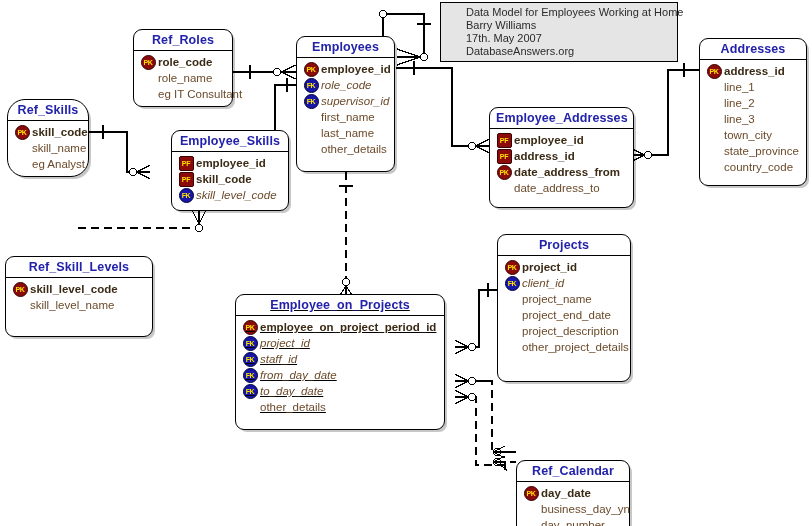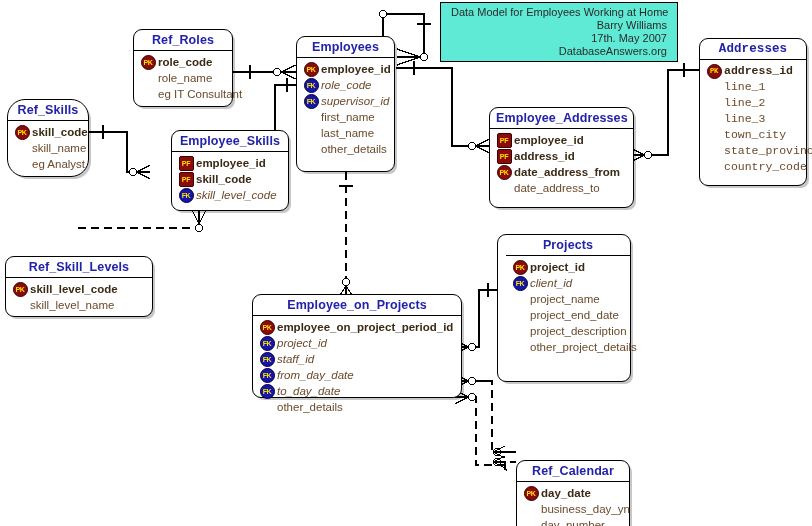--- a/index.html
+++ b/index.html
@@ -10,23 +10,23 @@
     overflow:hidden;
     position:relative;
   }
   #canvas{position:absolute;left:0;top:0;width:812px;height:526px;}
   #svg-layer{position:absolute;left:0;top:0;width:812px;height:526px;pointer-events:none;}
 
   
   .title-box{
     position:absolute;
     border:1px solid #000;
-    background:#5eead4;
-    text-align:right;
-    padding:3px 10px 4px 10px;
+    background:#e5e5e5;
+    text-align:left;
+    padding:3px 10px 4px 25px;
     box-sizing:border-box;
   }
   .title-box div{
     font-size:11px;color:#2b2b2b;line-height:13px;white-space:nowrap;
   }
 
   
   .entity{
     position:absolute;
     background:#ffffff;
@@ -229,21 +229,21 @@
           <span class="badge-slot"></span>
           <span class="aname">last_name</span>
         </div>
       <div class="attr">
           <span class="badge-slot"></span>
           <span class="aname">other_details</span>
         </div>
     </div>
   </div>
 
-  <div class="entity" style="left:699px;top:38px;width:108px;height:148px;font-family:Liberation Mono, monospace;">
+  <div class="entity" style="left:699px;top:38px;width:108px;height:148px;">
     <div class="entity-title">Addresses</div>
     <div class="attrs">
       <div class="attr key">
           <span class="badge-slot">
             <span class="badge pk">PK</span>
           </span>
           <span class="aname">address_id</span>
         </div>
       <div class="attr">
           <span class="badge-slot"></span>
@@ -337,37 +337,37 @@
         </div>
       <div class="attr fk">
           <span class="badge-slot">
             <span class="badge fk">FK</span>
           </span>
           <span class="aname">skill_level_code</span>
         </div>
     </div>
   </div>
 
-  <div class="entity" style="left:5px;top:256px;width:148px;height:61px;">
+  <div class="entity" style="left:5px;top:256px;width:148px;height:81px;">
     <div class="entity-title">Ref_Skill_Levels</div>
     <div class="attrs">
       <div class="attr key">
           <span class="badge-slot">
             <span class="badge pk">PK</span>
           </span>
           <span class="aname">skill_level_code</span>
         </div>
       <div class="attr">
           <span class="badge-slot"></span>
           <span class="aname">skill_level_name</span>
         </div>
     </div>
   </div>
 
-  <div class="entity" style="left:252px;top:294px;width:210px;height:104px;">
+  <div class="entity" style="left:235px;top:294px;width:210px;height:136px;text-decoration:underline;">
     <div class="entity-title">Employee_on_Projects</div>
     <div class="attrs">
       <div class="attr key">
           <span class="badge-slot">
             <span class="badge pk">PK</span>
           </span>
           <span class="aname">employee_on_project_period_id</span>
         </div>
       <div class="attr fk">
           <span class="badge-slot">
@@ -393,21 +393,21 @@
           </span>
           <span class="aname">to_day_date</span>
         </div>
       <div class="attr">
           <span class="badge-slot"></span>
           <span class="aname">other_details</span>
         </div>
     </div>
   </div>
 
-  <div class="entity" style="left:497px;top:234px;width:134px;height:148px;padding-left:8px;">
+  <div class="entity" style="left:497px;top:234px;width:134px;height:148px;">
     <div class="entity-title">Projects</div>
     <div class="attrs">
       <div class="attr key">
           <span class="badge-slot">
             <span class="badge pk">PK</span>
           </span>
           <span class="aname">project_id</span>
         </div>
       <div class="attr fk">
           <span class="badge-slot">

